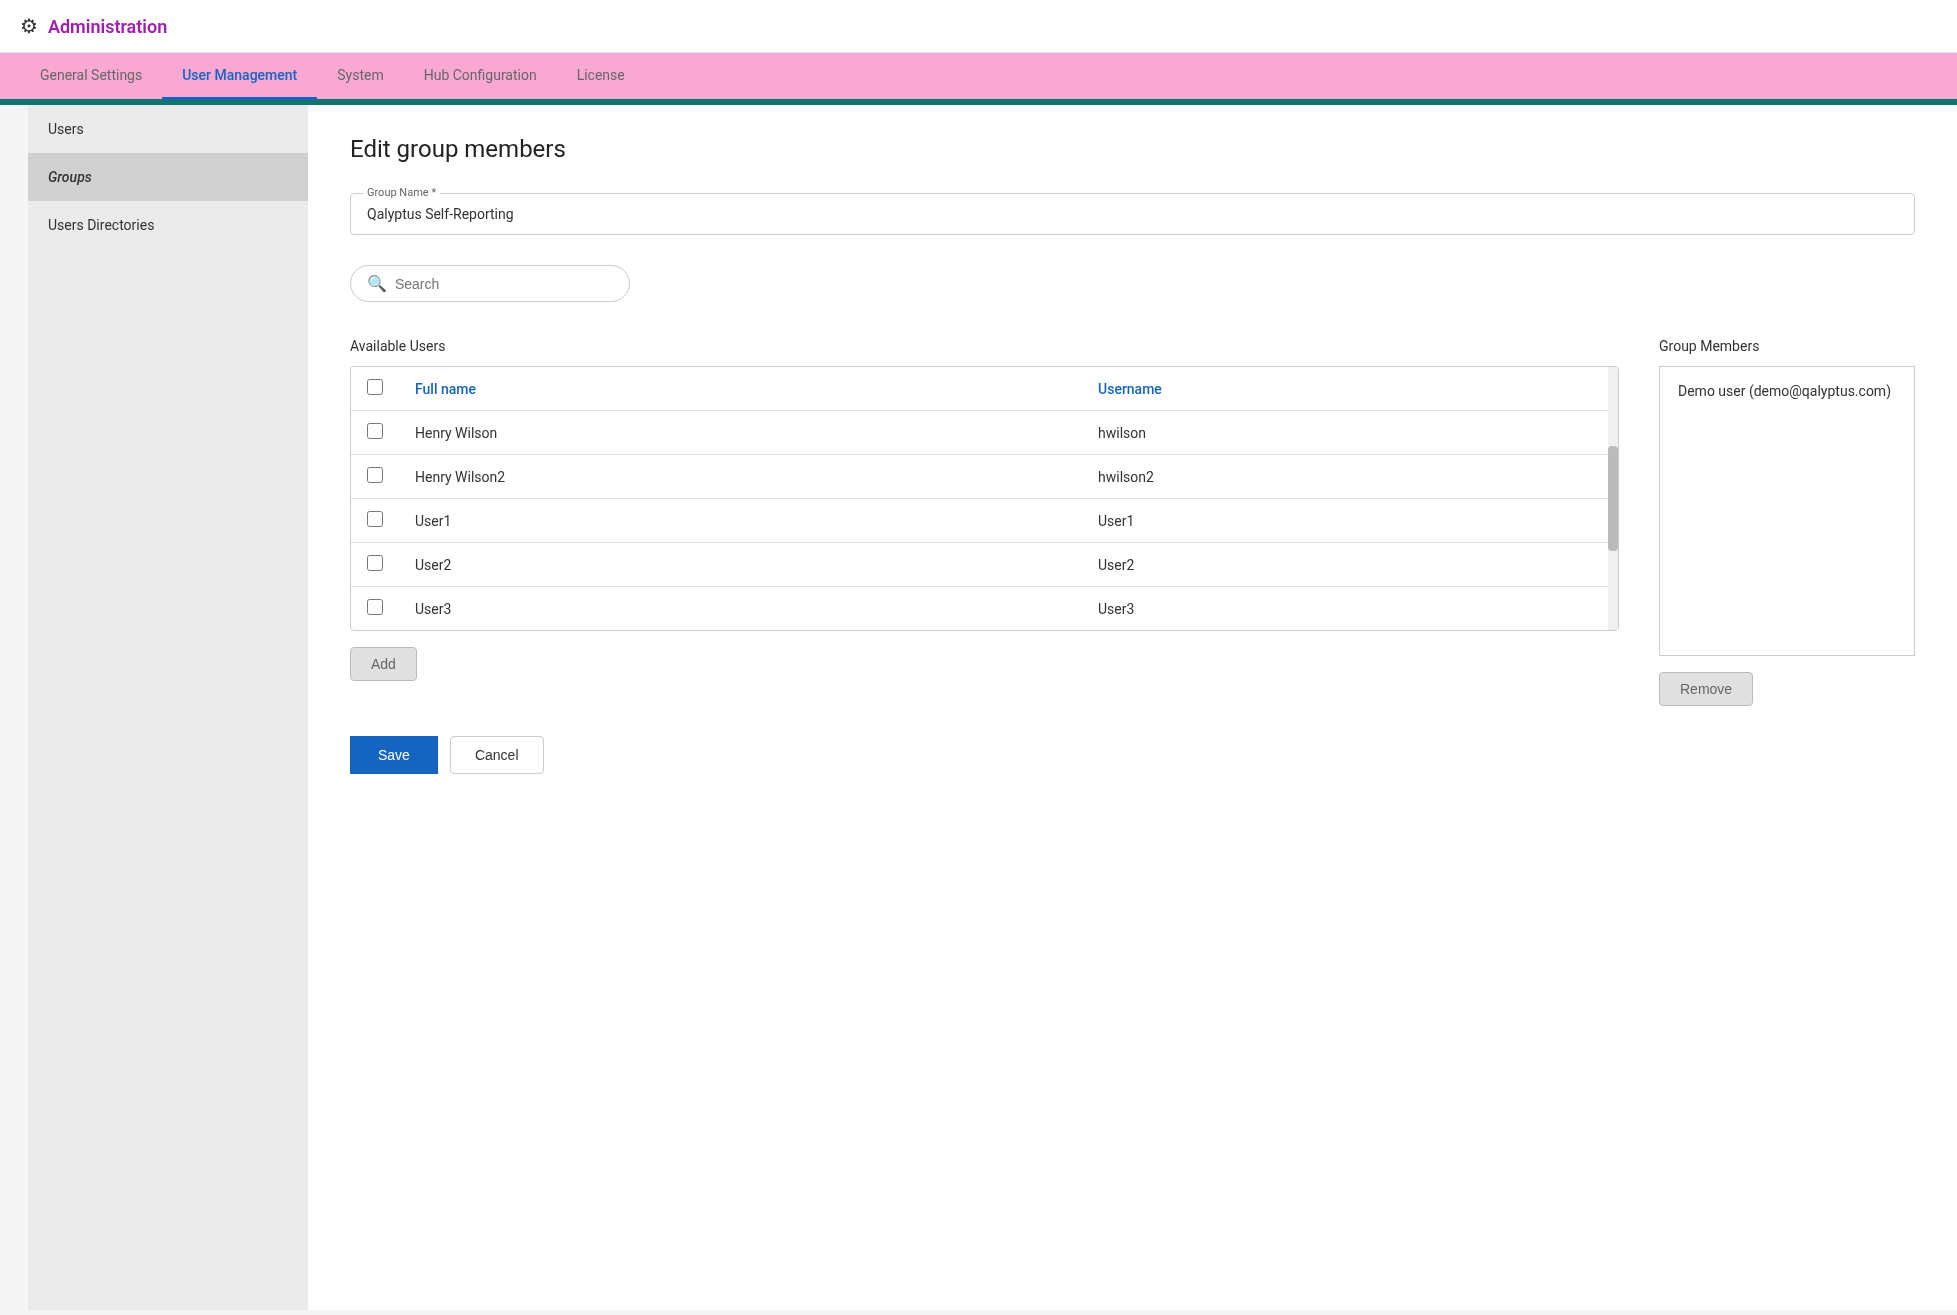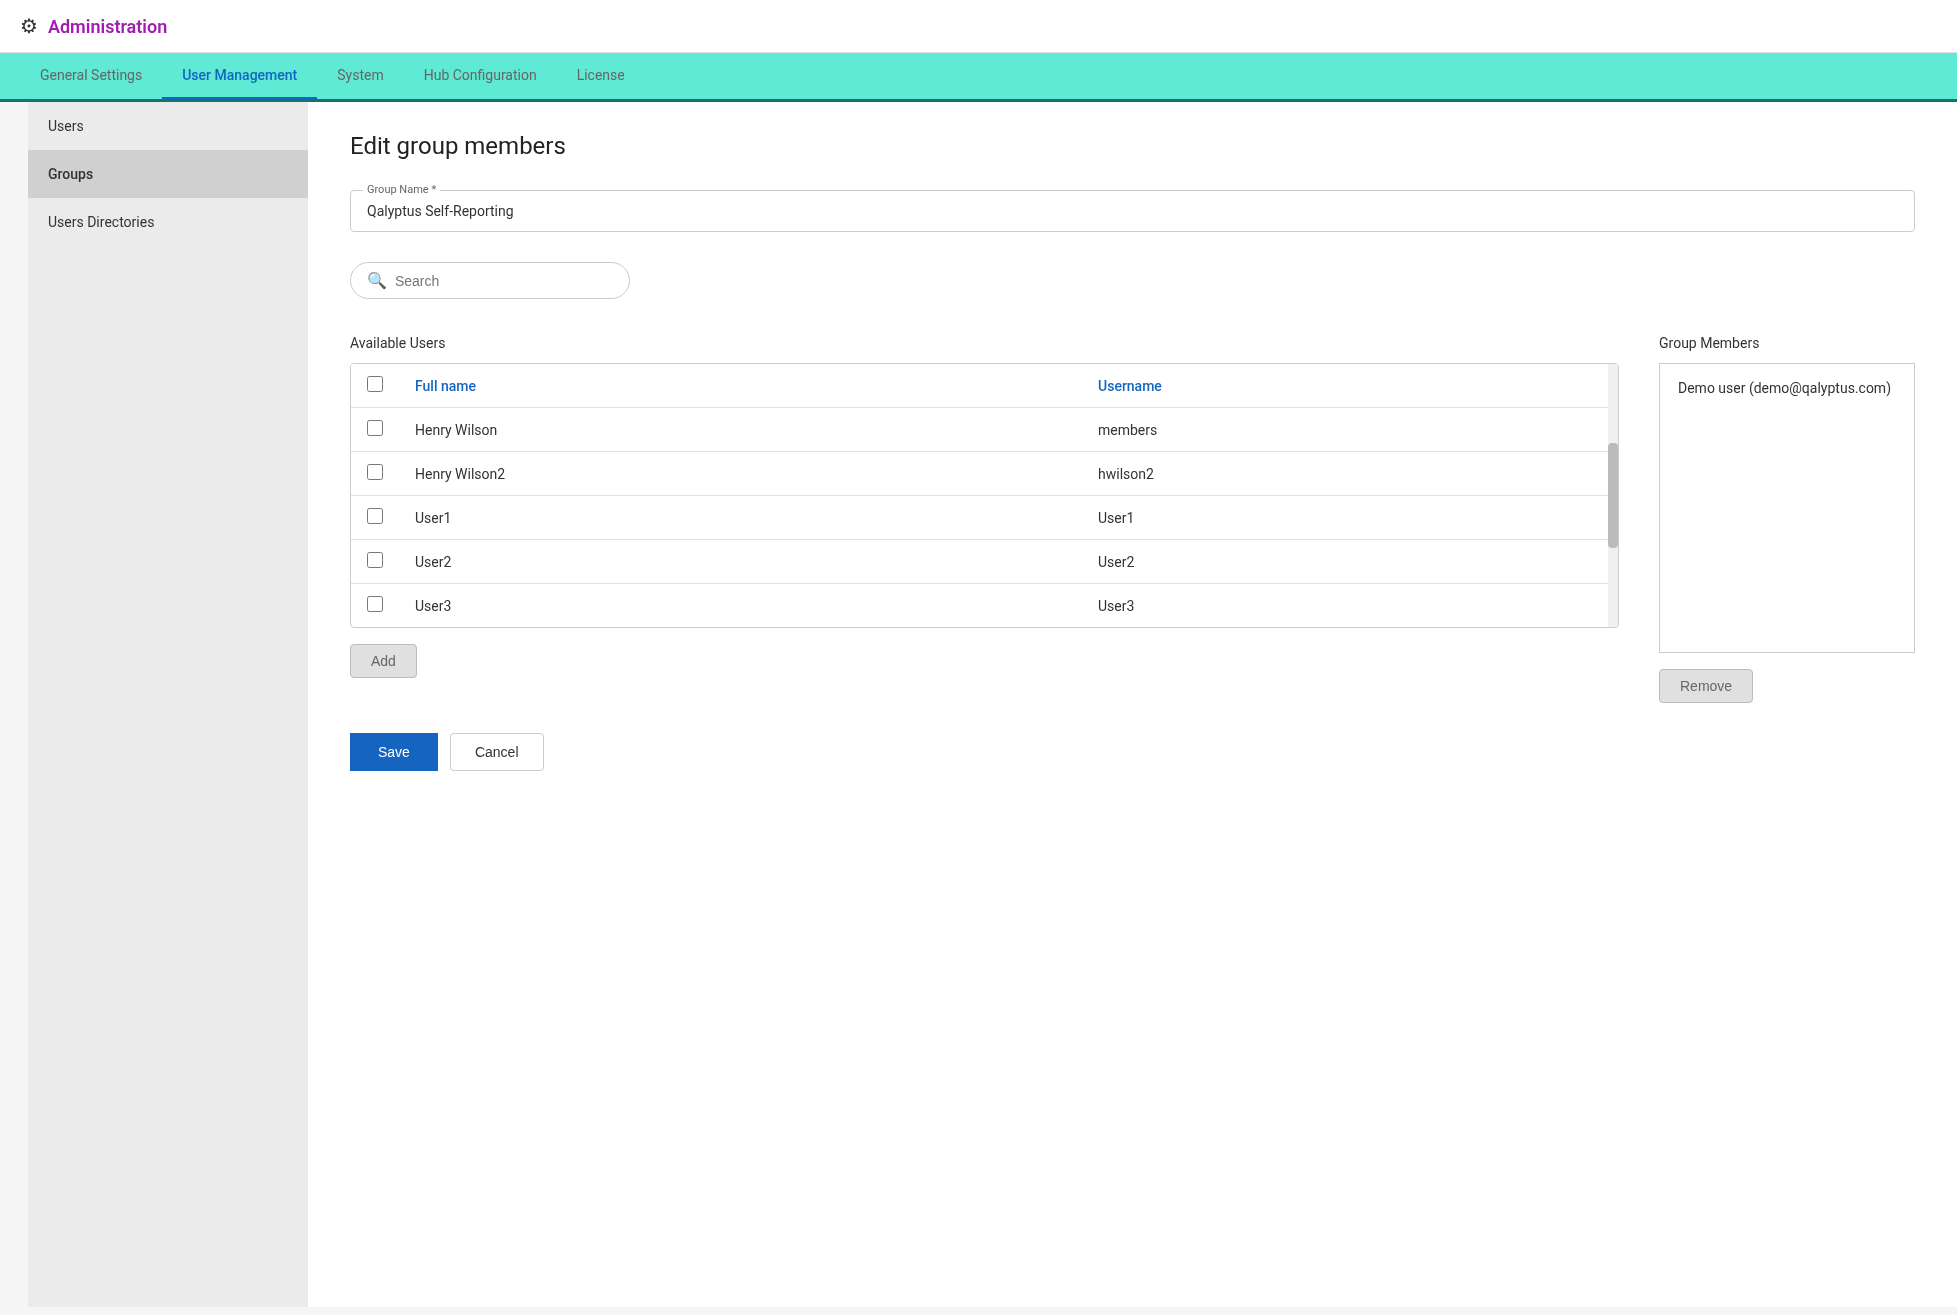--- a/index.html
+++ b/index.html
@@ -24,24 +24,24 @@
       font-weight: 600;
       color: #a21caf;
     }
     .gear-icon {
       font-size: 20px;
       color: #333;
     }
 
     
     .nav-tabs {
-      background: #5eead4;
+      background: #f9a8d4;
       display: flex;
       padding: 0 20px;
-      border-bottom: 3px solid #0f766e;
+      border-bottom: 6px solid #0f766e;
     }
     .nav-tab {
       padding: 14px 20px;
       cursor: pointer;
       color: #666;
       font-size: 14px;
       border-bottom: 3px solid transparent;
       margin-bottom: -1px;
       white-space: nowrap;
     }
@@ -66,20 +66,21 @@
     }
     .sidebar-item {
       padding: 16px 20px;
       cursor: pointer;
       color: #333;
       font-size: 14px;
     }
     .sidebar-item.active {
       background: #d0d0d0;
       font-weight: 500;
+      font-style: italic;
     }
 
     
     .content {
       flex: 1;
       background: #fff;
       padding: 30px 42px;
     }
 
     .page-title {
@@ -335,21 +336,21 @@
                 <th class="username-col">Username</th>
               </tr>
             </thead>
             <tbody>
 
             <tr>
     <td class="checkbox-cell">
       <input type="checkbox" class="user-checkbox" style="">
     </td>
     <td>Henry Wilson</td>
-    <td>members</td>
+    <td>hwilson</td>
   </tr>
                 <tr>
     <td class="checkbox-cell">
       <input type="checkbox" class="user-checkbox" style="">
     </td>
     <td>Henry Wilson2</td>
     <td>hwilson2</td>
   </tr>
                 <tr>
     <td class="checkbox-cell">

